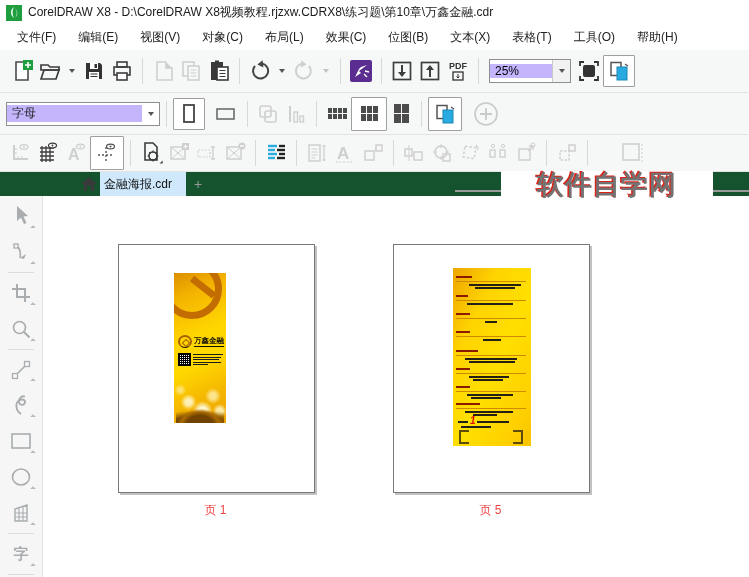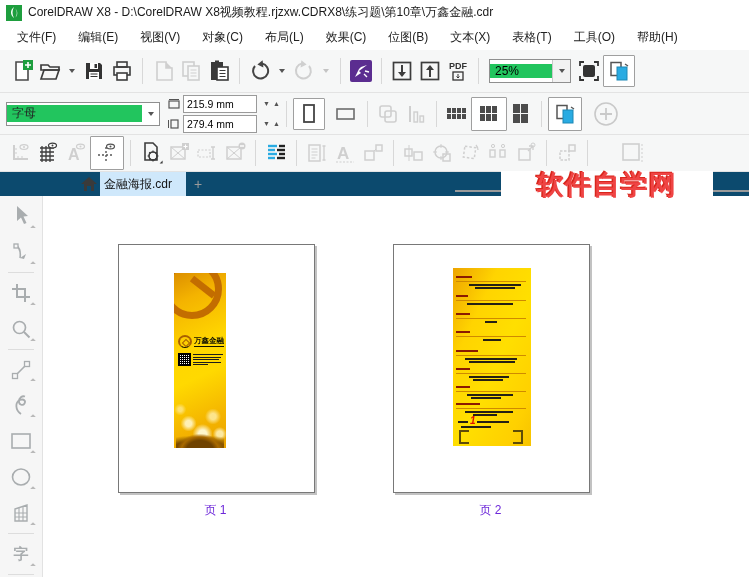--- a/index.html
+++ b/index.html
@@ -21,61 +21,61 @@
   .toolbar2{height:36px;padding-left:6px;}
   .tbtn{min-width:28px;height:30px;display:flex;align-items:center;justify-content:center;position:relative;}
   .tbtn.narrow{min-width:16px;}
   .frame{border:1px solid #9f9f9f;background:#fff;border-radius:1px;}
   .sep{width:1px;height:26px;background:#d8d8d8;margin:0 6px;flex:0 0 1px;}
   .dd{width:0;height:0;border-left:3.5px solid transparent;border-right:3.5px solid transparent;border-top:4px solid #555;}
   .dd.gray{border-top-color:#c4c4c4;}
 
   
   .combo{display:flex;align-items:center;background:#fff;border:1px solid #8f8f8f;height:22px;}
-  .combo .val{flex:1;padding:0 5px;font-size:12px;border:0;outline:none;background:#22c55e;
+  .combo .val{flex:1;padding:0 5px;font-size:12px;border:0;outline:none;background:#c4b5fd;
               font-family:"Liberation Sans","DejaVu Sans",sans-serif;min-width:0;}
   .combo .btn{width:17px;height:100%;display:flex;align-items:center;justify-content:center;border-left:1px solid #c9c9c9;background:#f2f2f2;}
   .dimfield{display:flex;align-items:center;background:#fff;border:1px solid #9a9a9a;height:16px;width:72px;}
   .dimfield input{flex:1;border:0;outline:none;font-size:10.5px;padding:0 3px;min-width:0;
               font-family:"Liberation Sans","DejaVu Sans",sans-serif;}
   .spin{display:flex;align-items:center;gap:3px;margin-left:3px;}
   .spin .a{font-size:7px;color:#555;}
 
   
   .gridglyph{display:grid;gap:1px;}
   .gridglyph i{background:#4c4c4c;display:block;}
 
   
-  .tabbar{position:relative;height:24px;background:#0c4a6e;border-bottom:2px solid #2b97d3;display:flex;align-items:stretch;}
+  .tabbar{position:relative;height:24px;background:#14532d;border-bottom:2px solid #2b97d3;display:flex;align-items:stretch;}
   .tab-home{width:22px;margin-left:78px;display:flex;align-items:center;justify-content:center;}
   .tab{display:flex;align-items:center;background:#cfe8fb;padding:0 14px 0 4px;font-size:12px;color:#111;}
   .tab-plus{width:24px;display:flex;align-items:center;justify-content:center;color:#9a9a9a;font-size:14px;}
 
   
   .wm{position:absolute;top:171px;left:501px;width:204px;background:#fff;z-index:6;text-align:center;padding:0 4px 3px;}
-  .wm-title{font-size:27px;font-weight:bold;letter-spacing:1px;color:#ef4444;line-height:1.05;
+  .wm-title{font-size:27px;font-weight:bold;letter-spacing:1px;color:#737373;line-height:1.05;
             text-shadow:-1.5px -1.5px 0 #d8261c;}
   .wm-url{font-size:11.5px;font-weight:bold;color:#1878be;letter-spacing:1.5px;}
   .wm-line{position:absolute;top:190px;height:2px;background:#9a9a9a;z-index:5;}
 
   
   .main{position:absolute;top:196px;left:0;right:0;bottom:0;display:flex;}
   .toolbox{width:42px;background:#f6f6f6;border-right:1px solid #e2e2e2;display:flex;flex-direction:column;align-items:center;padding-top:2px;}
   .tool{width:34px;height:37px;display:flex;align-items:center;justify-content:center;position:relative;}
   .tool .fly{position:absolute;right:3px;bottom:4px;width:0;height:0;border-left:4px solid transparent;border-top:4px solid #b9b9b9;transform:rotate(-45deg);}
   .tsep{width:26px;height:1px;background:#ddd;margin:2px 0;}
   .tool-text{font-size:15px;color:#a9adaf;font-weight:bold;}
 
   .canvas{flex:1;position:relative;background:#fff;}
   .page{position:absolute;top:48px;width:195px;height:247px;background:#fff;border:1px solid #787878;
         box-shadow:2px 2px 0 rgba(120,120,120,.45);}
-  .page-label{position:absolute;top:306px;width:197px;text-align:center;font-size:12px;color:#6d28d9;}
-
-  
-  .poster1{position:absolute;left:55px;top:28px;width:52px;height:175px;overflow:hidden;
+  .page-label{position:absolute;top:306px;width:197px;text-align:center;font-size:12px;color:#ef4444;}
+
+  
+  .poster1{position:absolute;left:55px;top:28px;width:52px;height:150px;overflow:hidden;
     background:
       radial-gradient(circle at 28% 86%, rgba(255,246,200,.9) 0 3px, rgba(255,246,200,0) 8px),
       radial-gradient(circle at 55% 92%, rgba(255,250,215,.95) 0 4px, rgba(255,250,215,0) 10px),
       radial-gradient(circle at 75% 82%, rgba(255,240,175,.8) 0 3px, rgba(255,240,175,0) 8px),
       radial-gradient(circle at 12% 78%, rgba(255,236,160,.7) 0 2px, rgba(255,236,160,0) 6px),
       radial-gradient(circle at 88% 92%, rgba(255,244,190,.85) 0 3px, rgba(255,244,190,0) 7px),
       linear-gradient(155deg,#dc8f00 0%,#f4b300 16%,#ffd600 42%,#ffd900 58%,#f4b400 82%,#e9a200 100%);}
   .p1-ring{position:absolute;left:-12px;top:-14px;width:46px;height:46px;border:7px solid #c36d00;border-radius:50%;}
   .p1-spoke{position:absolute;left:18px;top:2px;width:28px;height:7px;background:#c36d00;transform:rotate(38deg);transform-origin:left center;}
   .p1-brand{position:absolute;left:4px;top:62px;display:flex;align-items:center;gap:2px;}
@@ -264,48 +264,20 @@
         </svg>
     </div>
   </div>
 
   <div class="bar propbar">
     <div class="combo" style="width:152px;">
       <span class="val">字母</span>
       <span class="btn" style="border-left:0;background:#fff;">
           <span class="dd"></span>
         </span>
-    </div>
-    <div style="display:flex;flex-direction:column;gap:2px;margin-left:8px;">
-      <div style="display:flex;align-items:center;gap:3px;">
-        <svg width="12" height="10" viewBox="0 0 12 10">
-            <rect x="1" y="2" width="10" height="7" fill="none" stroke="#555" stroke-width="1.2"></rect>
-            <path d="M1 0.5h10" stroke="#555"></path>
-          </svg>
-        <span class="dimfield">
-            <input value="215.9 mm" style="">
-          </span>
-        <span class="spin">
-            <span class="a">▼</span>
-            <span class="a">▲</span>
-          </span>
-      </div>
-      <div style="display:flex;align-items:center;gap:3px;">
-        <svg width="12" height="10" viewBox="0 0 12 10">
-            <rect x="3" y="1" width="7" height="8" fill="none" stroke="#555" stroke-width="1.2"></rect>
-            <path d="M0.5 1v8" stroke="#555"></path>
-          </svg>
-        <span class="dimfield">
-            <input value="279.4 mm" style="">
-          </span>
-        <span class="spin">
-            <span class="a">▼</span>
-            <span class="a">▲</span>
-          </span>
-      </div>
     </div>
     <div class="sep"></div>
     <div class="tbtn frame" style="width:30px;margin-right:6px;">
       <svg width="20" height="24" viewBox="0 0 20 24">
           <rect x="5" y="3" width="10" height="17" fill="#fff" stroke="#444" stroke-width="1.8"></rect>
         </svg>
     </div>
     <div class="tbtn" style="width:30px;">
       <svg width="24" height="20" viewBox="0 0 24 20">
           <rect x="3" y="5" width="17" height="10" fill="none" stroke="#6c6c6c" stroke-width="1.6"></rect>
@@ -673,18 +645,18 @@
           <span class="bl" style="left:24px;top:153px;width:32px;"></span>
           <span class="bl" style="left:8px;top:158px;width:30px;"></span>
           <span class="brk">
             <i class="tl"></i>
               <i class="tr"></i>
               <i class="bl2"></i>
               <i class="br"></i>
           </span>
         </div>
       </div>
-      <div class="page-label" style="left:349px;">页 2</div>
+      <div class="page-label" style="left:349px;">页 5</div>
 
     </div>
   </div>
 
 </div>
 
 </body></html>

